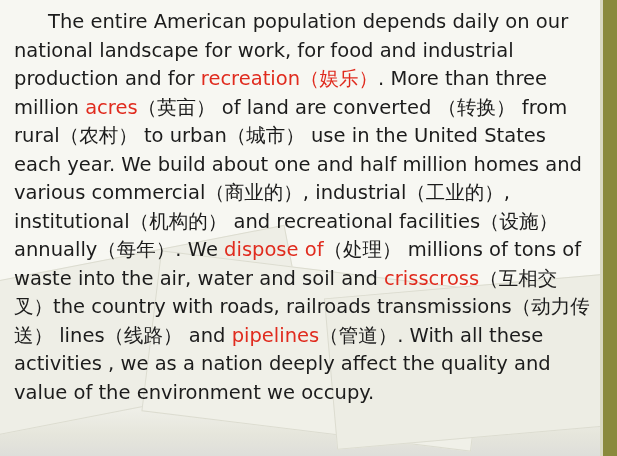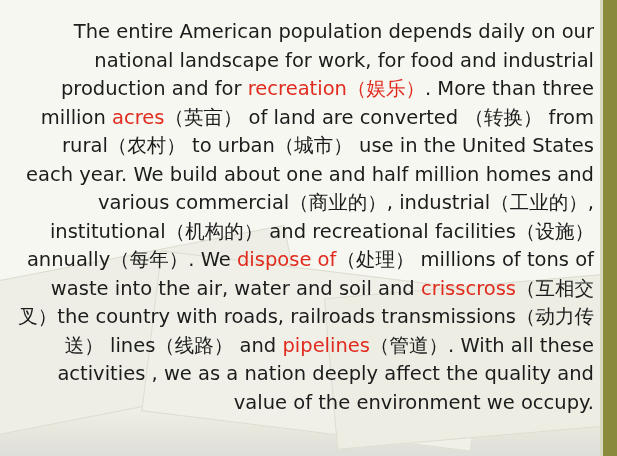--- a/index.html
+++ b/index.html
@@ -72,27 +72,27 @@
     position: absolute;
     left: 0;
     top: 400px;
     width: 603px;
     height: 56px;
     background: linear-gradient(180deg, #f2f2ec 0%, #e6e6dc 60%, #dededa 100%);
   }
   .body-text {
     position: absolute;
     left: 14px;
-    top: 18px;
+    top: 8px;
     width: 580px;
     font-size: 19.5px;
     line-height: 28.5px;
     color: #1c1c1c;
     letter-spacing: 0px;
-    text-align: right;
+    text-align: left;
   }
   .indent {
     display: inline-block;
     width: 34px;
   }
   .hl {
     color: #e02b1e;
   }
   .cn {
     font-family: "DejaVu Sans", sans-serif;

